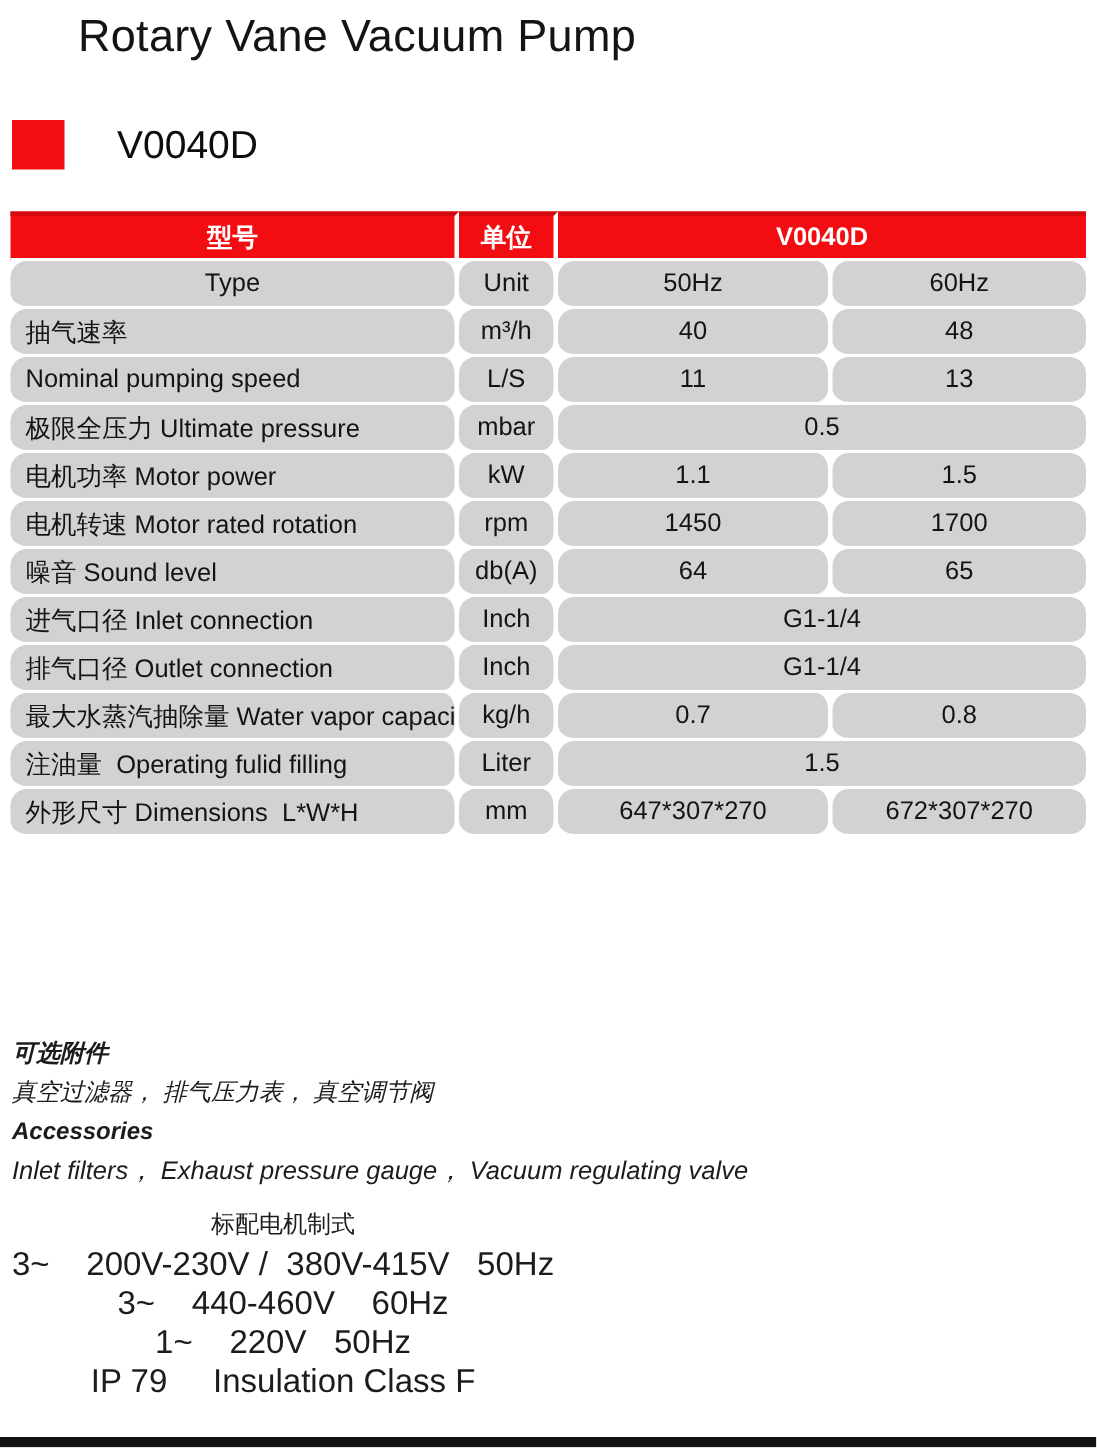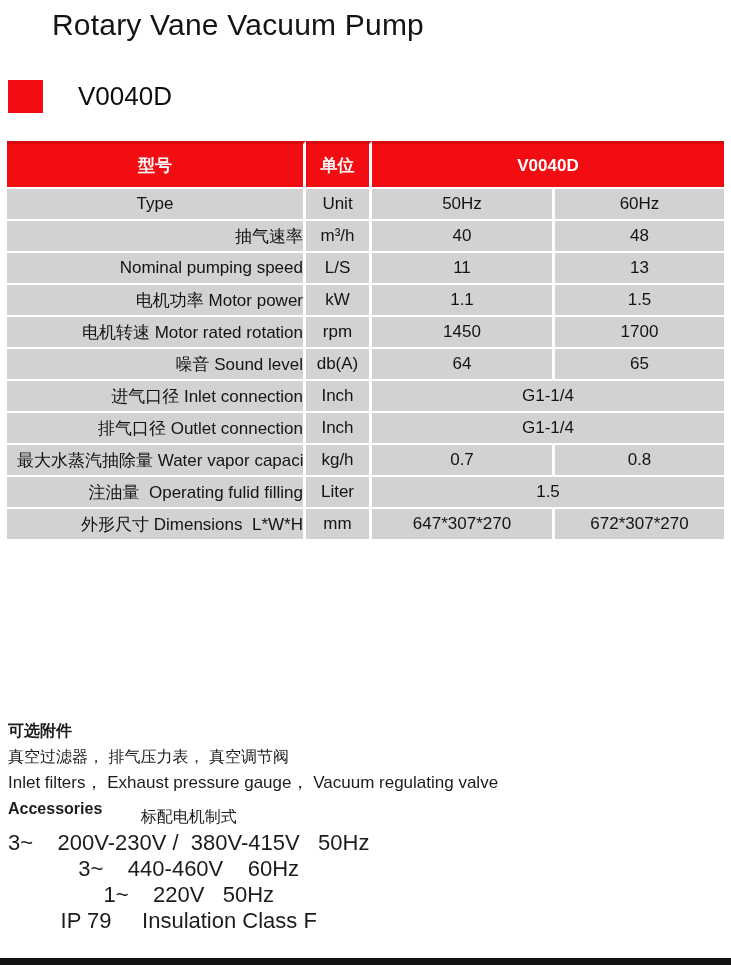--- a/index.html
+++ b/index.html
@@ -35,32 +35,33 @@
     box-sizing:border-box;
     border-right:3px solid #fff;
     border-bottom:2px solid #fff;
     overflow:hidden;
     white-space:pre;
   }
   table.spec th:last-child,table.spec td:last-child{border-right:none;}
   table.spec thead th{
     background:var(--red);color:#ffffff;
     font-weight:bold;font-size:17px;text-align:center;
-    height:48px;border-top:3px solid var(--red-dark);
+    height:33px;border-top:3px solid var(--red-dark);
     vertical-align:middle;
   }
   table.spec tbody td{
     background:var(--row-gray);
     height:32px;font-size:17px;text-align:center;vertical-align:middle;
     color:#141414;
+    border-radius:11px;
   }
-  table.spec tbody td.c-label{text-align:right;padding-left:10px;}
+  table.spec tbody td.c-label{text-align:left;padding-left:10px;}
   table.spec tbody tr.center-label td.c-label{text-align:center;padding-left:0;}
 
-  .accessories{position:absolute;left:8px;top:718px;font-size:16px;}
+  .accessories{position:absolute;left:8px;top:690px;font-size:16px;font-style:italic;}
   .accessories .line{height:26px;line-height:26px;white-space:pre;}
   .accessories .bold{font-weight:bold;}
   .accessories .en-items{font-size:17px;}
 
   .motor{position:absolute;left:8px;top:804px;font-size:16px;text-align:center;}
   .motor .line{height:26px;line-height:26px;white-space:pre;}
   .motor .spec-line{font-size:22px;}
 
   .bottom-bar{position:absolute;left:0;top:958px;width:731px;height:7px;background:#121212;}
 </style>
@@ -103,20 +104,25 @@
           <td>40</td>
           <td>48</td>
         </tr>
         <tr>
           <td class="c-label">Nominal pumping speed</td>
           <td class="c-unit">L/S</td>
           <td>11</td>
           <td>13</td>
         </tr>
         <tr>
+          <td class="c-label">极限全压力 Ultimate pressure</td>
+          <td class="c-unit">mbar</td>
+          <td colspan="2">0.5</td>
+        </tr>
+        <tr>
           <td class="c-label">电机功率 Motor power</td>
           <td class="c-unit">kW</td>
           <td>1.1</td>
           <td>1.5</td>
         </tr>
         <tr>
           <td class="c-label">电机转速 Motor rated rotation</td>
           <td class="c-unit">rpm</td>
           <td>1450</td>
           <td>1700</td>
@@ -153,22 +159,22 @@
           <td class="c-unit">mm</td>
           <td>647*307*270</td>
           <td>672*307*270</td>
         </tr>
       </tbody>
   </table>
 
   <div class="accessories">
     <div class="line bold">可选附件</div>
     <div class="line">真空过滤器， 排气压力表， 真空调节阀</div>
+    <div class="line bold">Accessories</div>
     <div class="line en-items">Inlet filters， Exhaust pressure gauge， Vacuum regulating valve</div>
-    <div class="line bold">Accessories</div>
   </div>
 
   <div class="motor">
     <div class="line">标配电机制式</div>
     <div class="line spec-line">3~    200V-230V /  380V-415V   50Hz</div>
     <div class="line spec-line">3~    440-460V    60Hz</div>
     <div class="line spec-line">1~    220V   50Hz</div>
     <div class="line spec-line">IP 79     Insulation Class F</div>
   </div>
 

